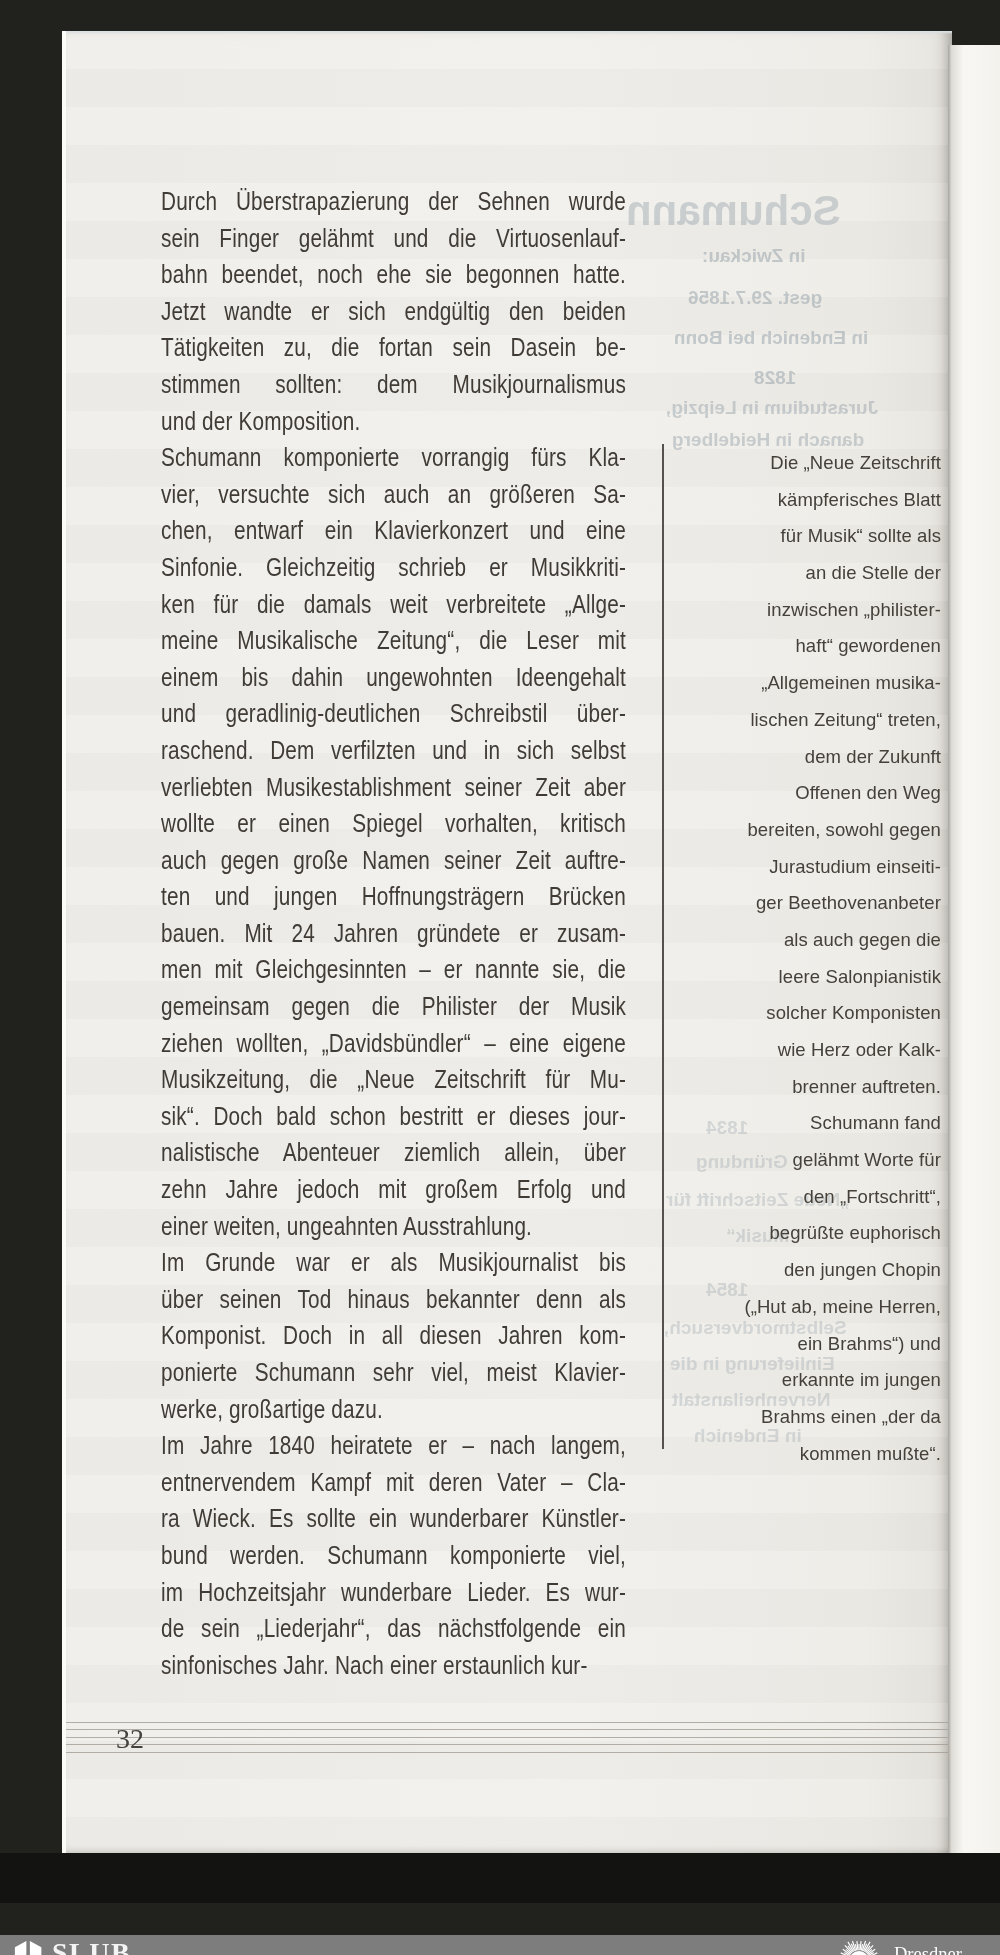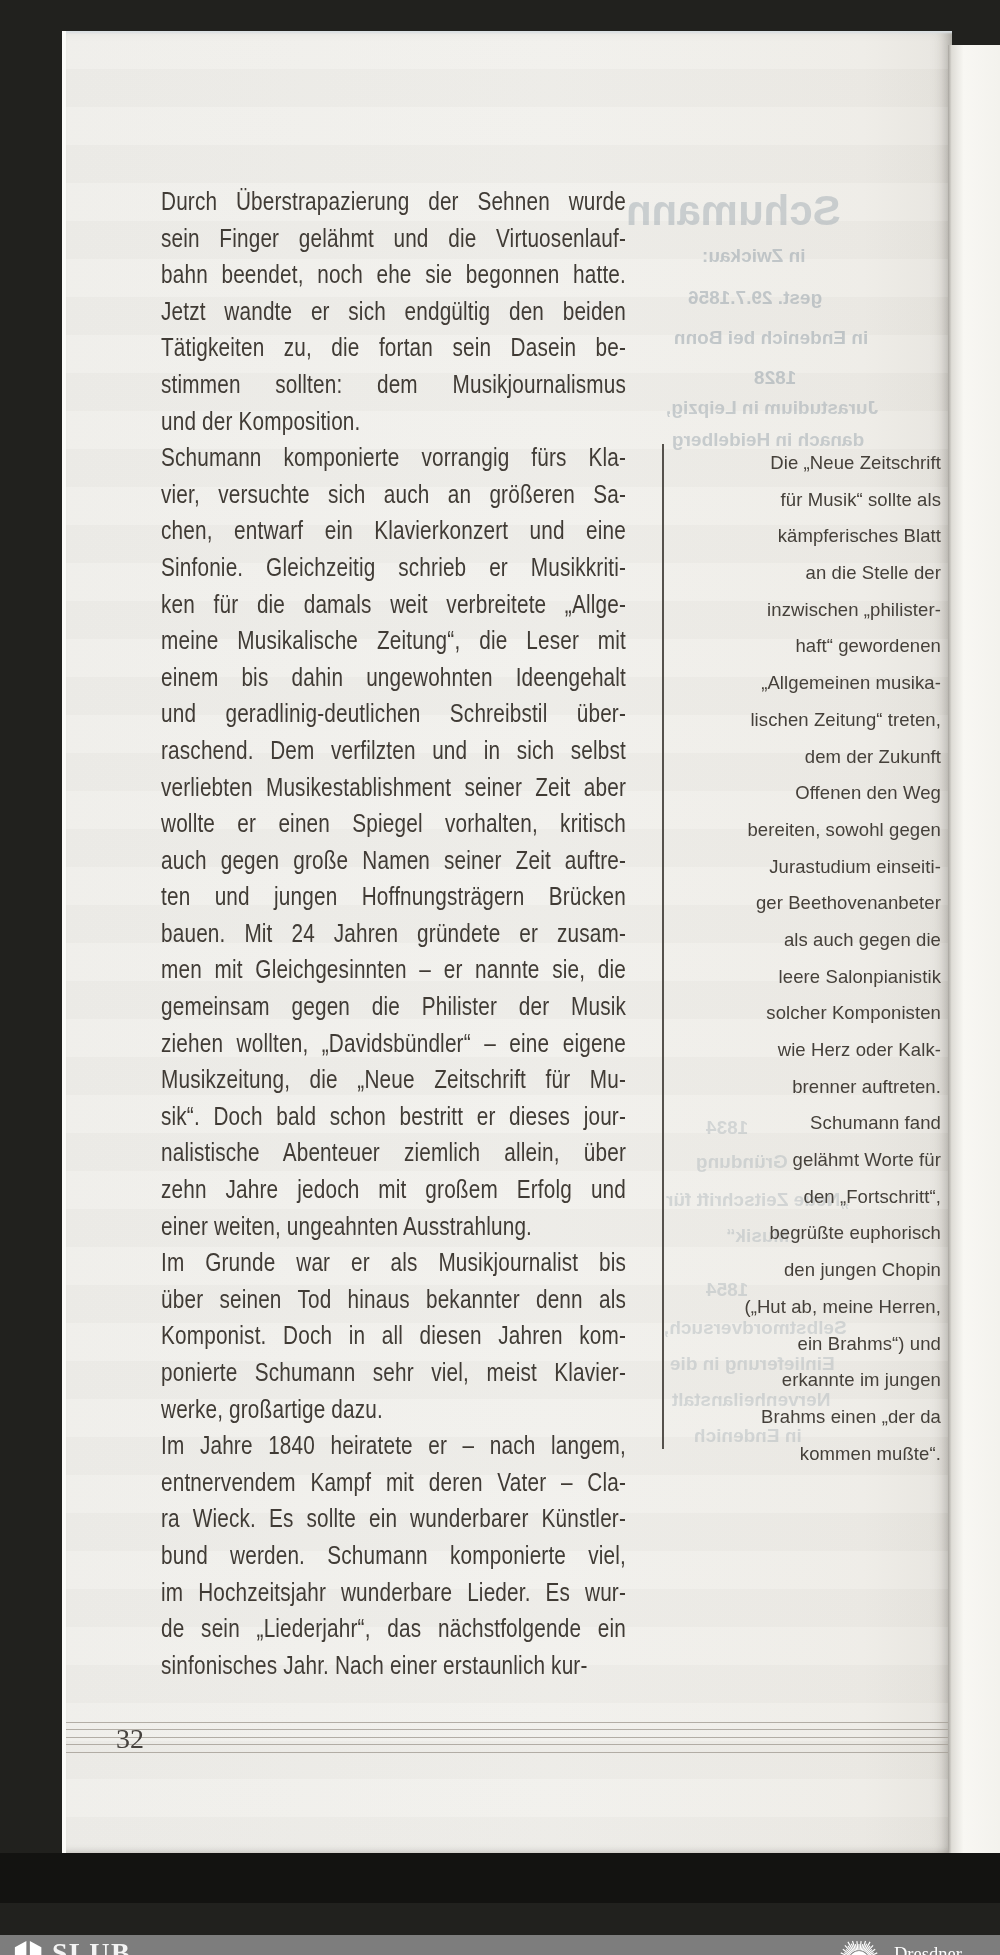--- a/index.html
+++ b/index.html
@@ -143,22 +143,22 @@
       <div class="mline">bund werden. Schumann komponierte viel,</div>
       <div class="mline">im Hochzeitsjahr wunderbare Lieder. Es wur-</div>
       <div class="mline">de sein „Liederjahr“, das nächstfolgende ein</div>
       <div class="mline pend">sinfonisches Jahr. Nach einer erstaunlich kur-</div>
     </div>
 
   <div class="col-separator"></div>
 
   <div class="sidebar-col" id="sidebar-col">
       <div class="sline">Die „Neue Zeitschrift</div>
+      <div class="sline">kämpferisches Blatt</div>
       <div class="sline">für Musik“ sollte als</div>
-      <div class="sline">kämpferisches Blatt</div>
       <div class="sline">an die Stelle der</div>
       <div class="sline">inzwischen „philister-</div>
       <div class="sline">haft“ gewordenen</div>
       <div class="sline">„Allgemeinen musika-</div>
       <div class="sline">lischen Zeitung“ treten,</div>
       <div class="sline">dem der Zukunft</div>
       <div class="sline">Offenen den Weg</div>
       <div class="sline">bereiten, sowohl gegen</div>
       <div class="sline">Jurastudium einseiti-</div>
       <div class="sline">ger Beethovenanbeter</div>

